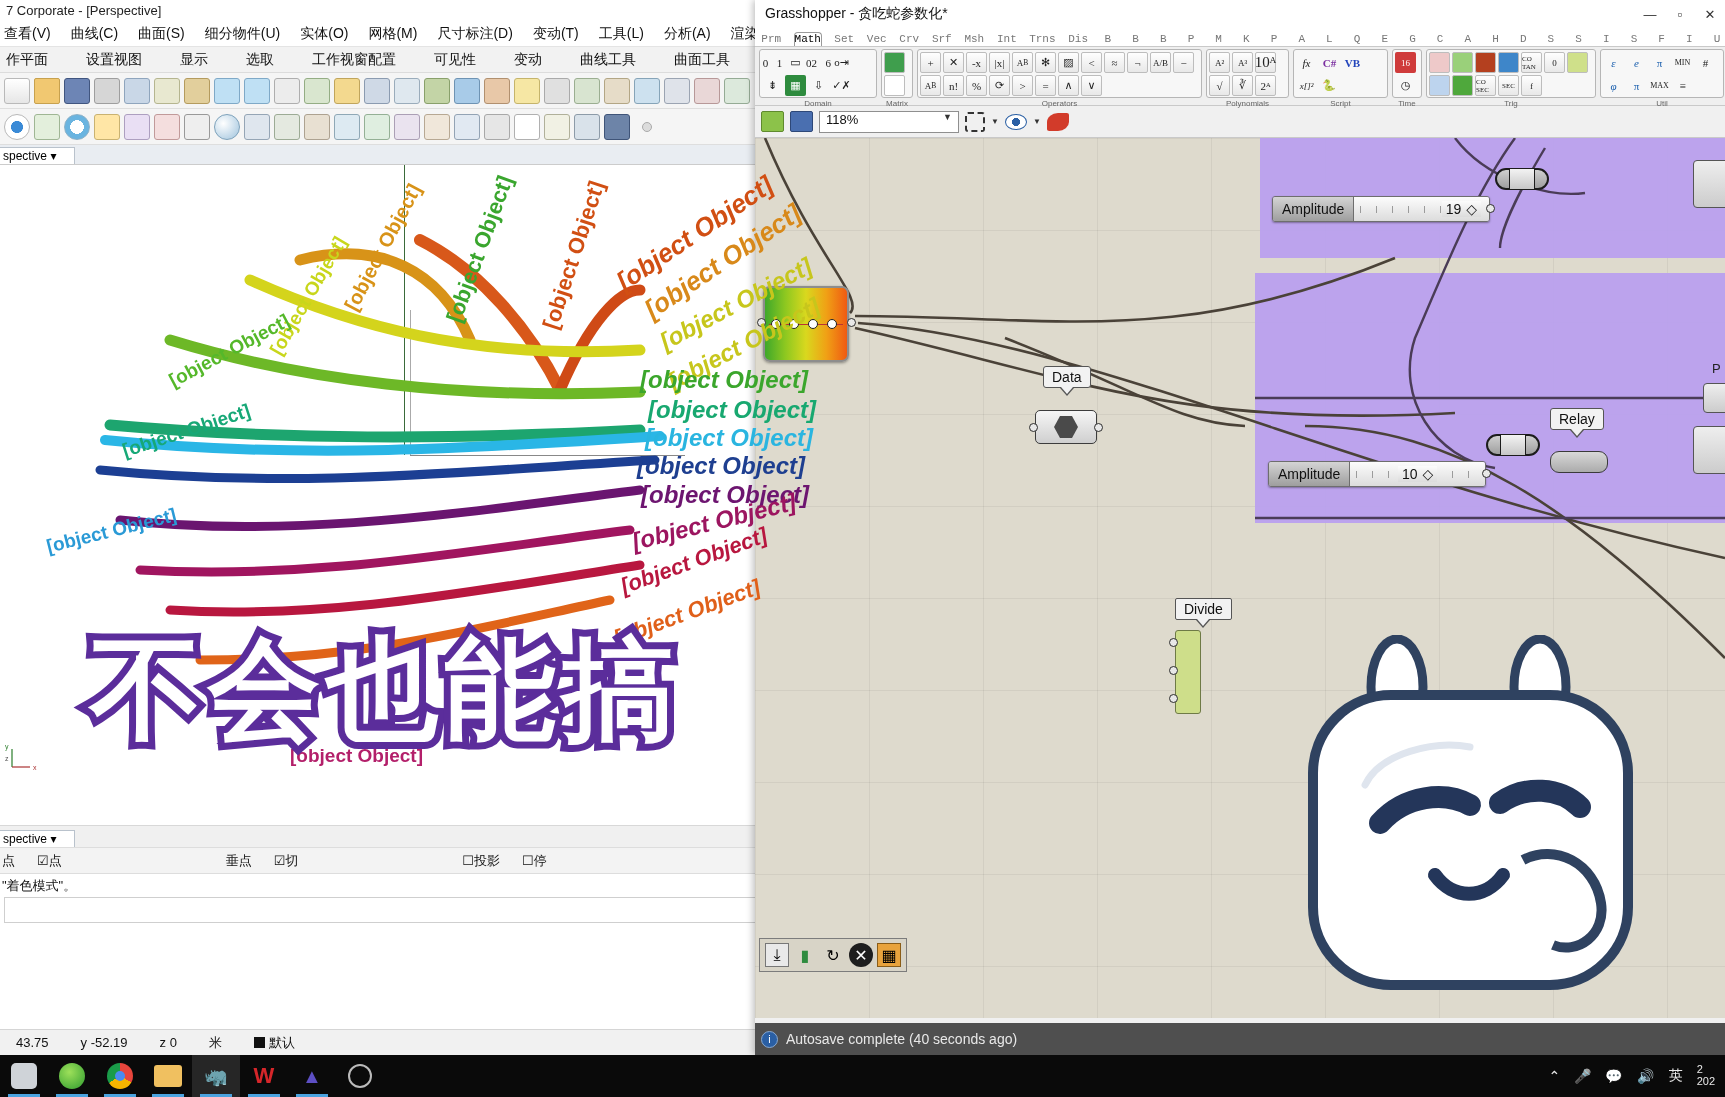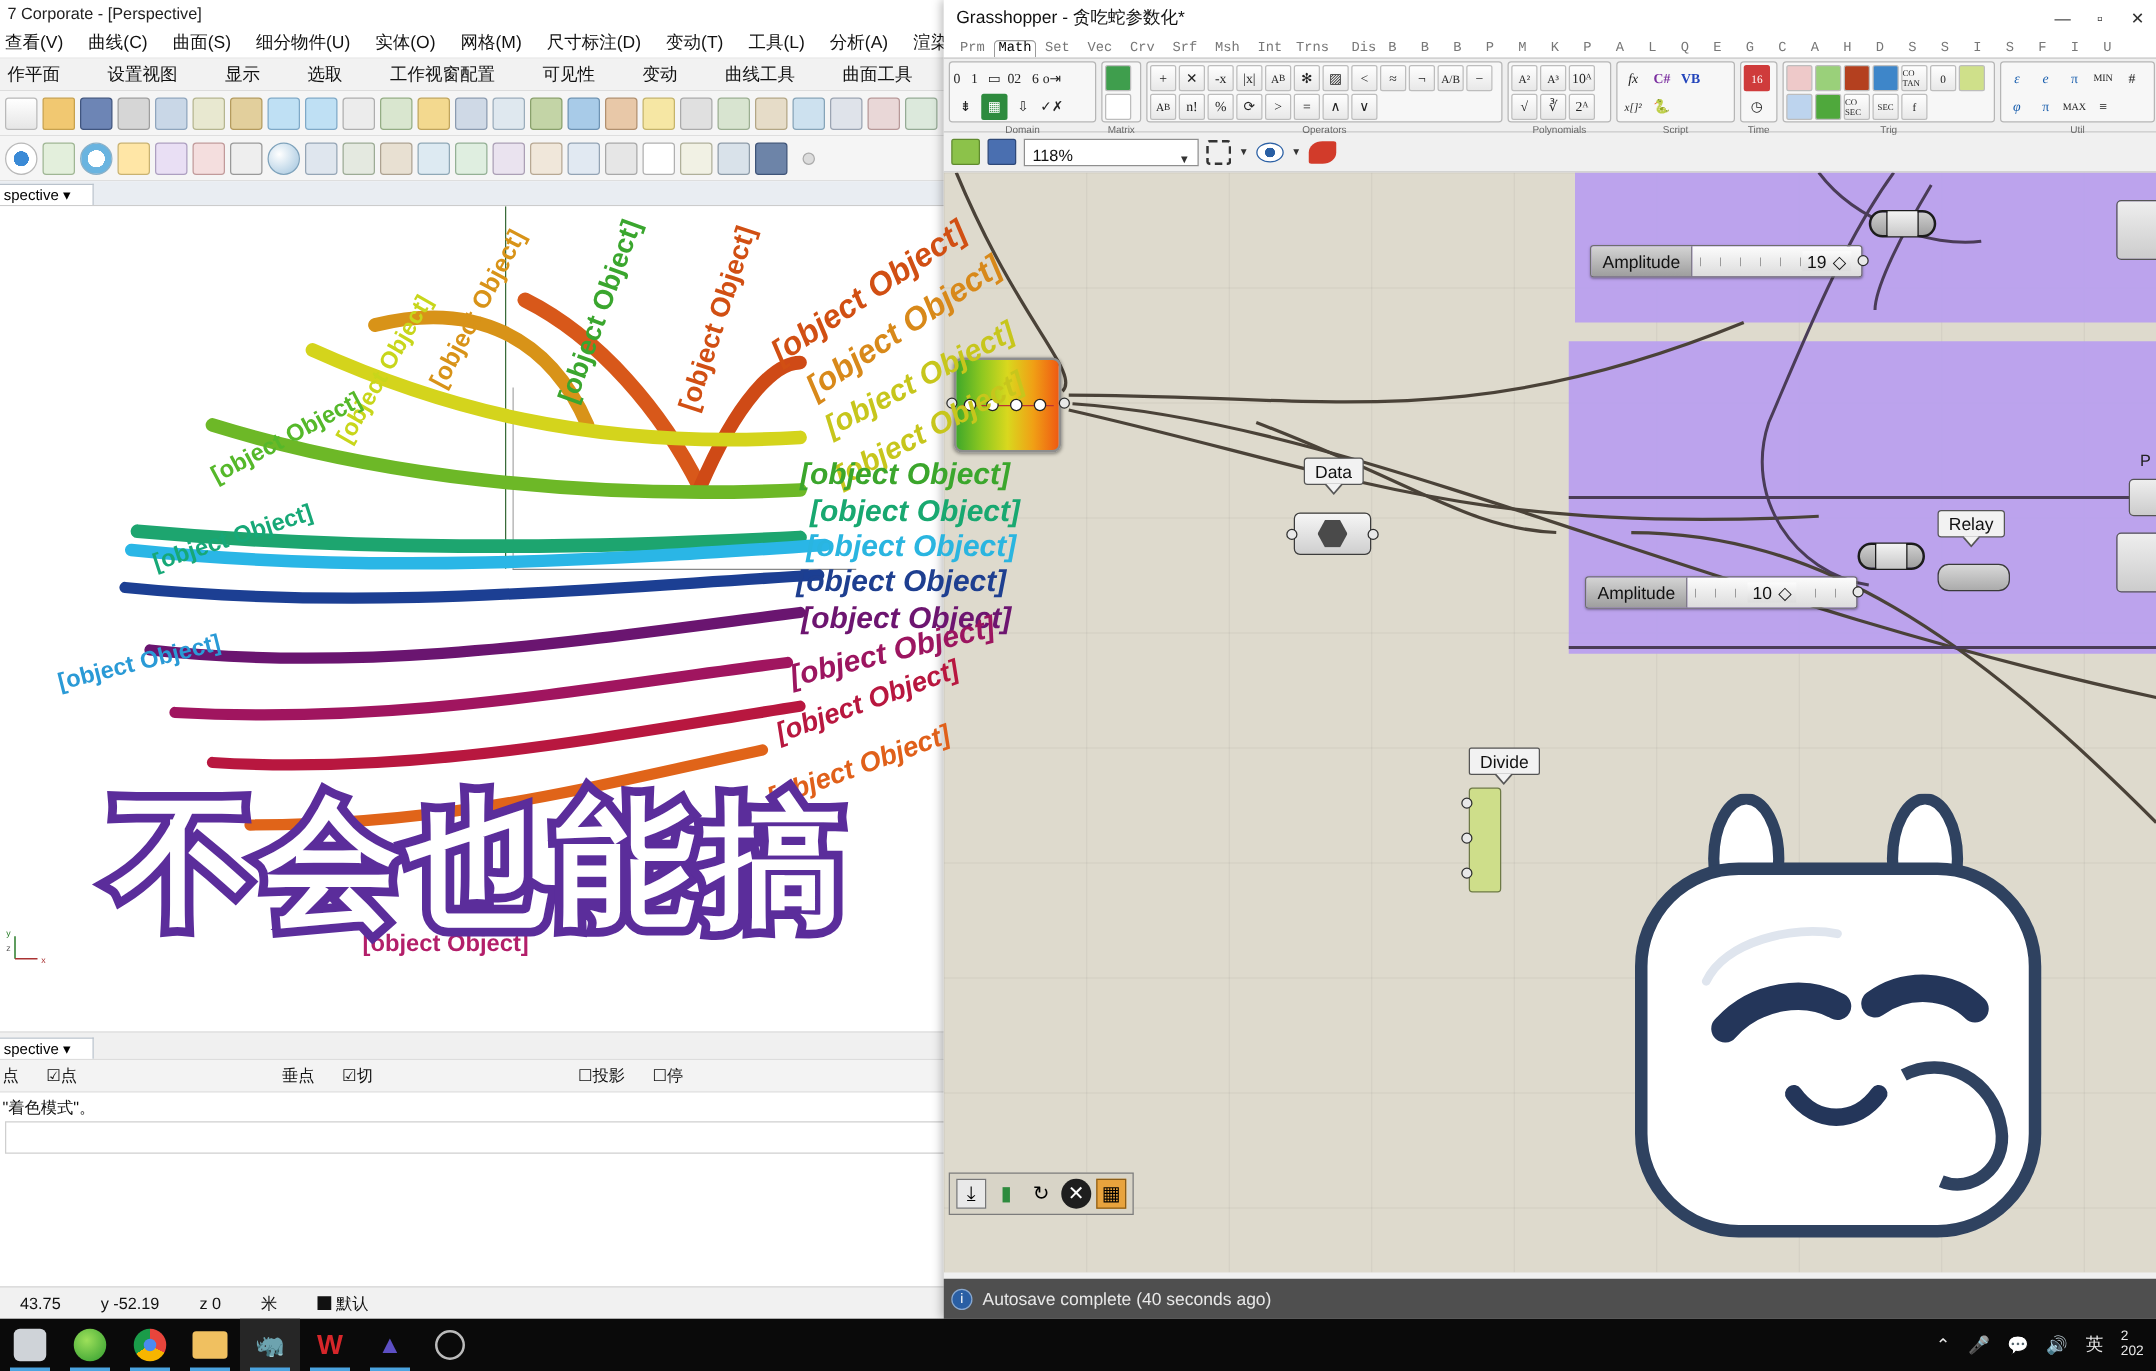--- a/index.html
+++ b/index.html
@@ -40,35 +40,35 @@
   .rh-status .seg{padding:0 16px;}
   .rh-status .right{margin-left:auto;display:flex;gap:16px;padding-right:8px;}
   
   #gh{position:absolute;left:755px;top:0;width:970px;height:1055px;background:#f0f0f0;
       box-shadow:-2px 0 7px rgba(0,0,0,.25);}
   .gh-title{height:28px;background:#fff;display:flex;align-items:center;font-size:14px;color:#111;padding-left:10px;}
   .gh-title .wbtns{margin-left:auto;display:flex;}
   .gh-title .wbtn{width:30px;text-align:center;font-size:13px;color:#333;}
   .gh-menu{height:24px;background:#fff;display:flex;align-items:center;gap:24px;padding-left:12px;font-size:14px;color:#111;}
   .gh-cats{height:18px;background:#fff;display:flex;align-items:flex-end;padding-left:6px;font-size:11px;
-           font-family:"Liberation Mono",monospace;color:#777;gap:0;}
+           font-family:"Liberation Mono",monospace;color:#777;gap:12px;}
   .gh-cats .c{padding:0 0 1px 0;text-align:center;}
   .gh-cats .c.sel{color:#000;background:#fff;border:1px solid #9a9a9a;border-bottom:none;border-radius:4px 4px 0 0;font-weight:normal;}
   .gh-ribbon{height:60px;background:#efefef;border-top:1px solid #c9c9c9;border-bottom:1px solid #c9c9c9;
              display:flex;align-items:flex-start;padding:2px 0 0 4px;gap:4px;position:relative;}
   .grp{border:1px solid #b6b6b6;border-radius:3px;background:#f7f7f7;height:49px;position:relative;display:flex;
        flex-wrap:wrap;align-content:flex-start;padding:1px;}
   .grp .lbl{position:absolute;bottom:-11px;left:0;right:0;text-align:center;font-size:8px;color:#666;}
   .gbtn{width:21px;height:21px;margin:1px;border:1px solid #bdbdbd;background:linear-gradient(#fefefe,#e8e8e8);
         border-radius:2px;font-size:11px;display:flex;align-items:center;justify-content:center;color:#222;
         font-family:"Liberation Serif",serif;}
   .gbtn.nb{border:none;background:transparent;}
   .gh-toolbar2{height:32px;background:#f0f0f0;border-bottom:1px solid #c9c9c9;display:flex;align-items:center;gap:6px;padding-left:6px;}
   .zoombox{width:140px;height:22px;background:#fff;border:1px solid #8f8f8f;font-size:13px;
-           display:flex;align-items:flex-end;padding-left:6px;color:#111;position:relative;}
+           display:flex;align-items:flex-start;padding-left:6px;color:#111;position:relative;}
   .zoombox .chev{position:absolute;right:6px;font-size:9px;color:#333;}
   
   .gh-canvas{position:relative;height:880px;background:#dedacd;overflow:hidden;}
   .ghgrid{position:absolute;inset:0;
     background-image:linear-gradient(rgba(0,0,0,.055) 1px,transparent 1px),
                      linear-gradient(90deg,rgba(0,0,0,.055) 1px,transparent 1px);
     background-size:114px 92px;}
   .purple-grp{position:absolute;background:#b9a0ee;opacity:.95;}
   .slider{position:absolute;height:26px;display:flex;align-items:stretch;border:1px solid #6e6e6e;border-radius:3px;overflow:hidden;
           box-shadow:0 1px 2px rgba(0,0,0,.35);}
@@ -354,21 +354,21 @@
       <span class="gbtn">⟳</span>
       <span class="gbtn">&gt;</span>
       <span class="gbtn">=</span>
       <span class="gbtn">∧</span>
       <span class="gbtn">∨</span>
       <span class="lbl">Operators</span>
     </div>
     <div class="grp" style="width:83px">
       <span class="gbtn" style="font-size:9px">A²</span>
       <span class="gbtn" style="font-size:9px">A³</span>
-      <span class="gbtn" style="font-size:11px">10ᴬ</span>
+      <span class="gbtn" style="font-size:15px">10ᴬ</span>
       <span class="gbtn">√</span>
       <span class="gbtn">∛</span>
       <span class="gbtn" style="font-size:11px">2ᴬ</span>
       <span class="lbl">Polynomials</span>
     </div>
     <div class="grp" style="width:95px">
       <span class="gbtn nb" style="font-style:italic">fx</span>
       <span class="gbtn nb" style="color:#7b2fa0;font-weight:bold">C#</span>
       <span class="gbtn nb" style="color:#2244bb;font-weight:bold">VB</span>
       <span class="gbtn nb" style="font-style:italic;font-size:9px">x[]²</span>

